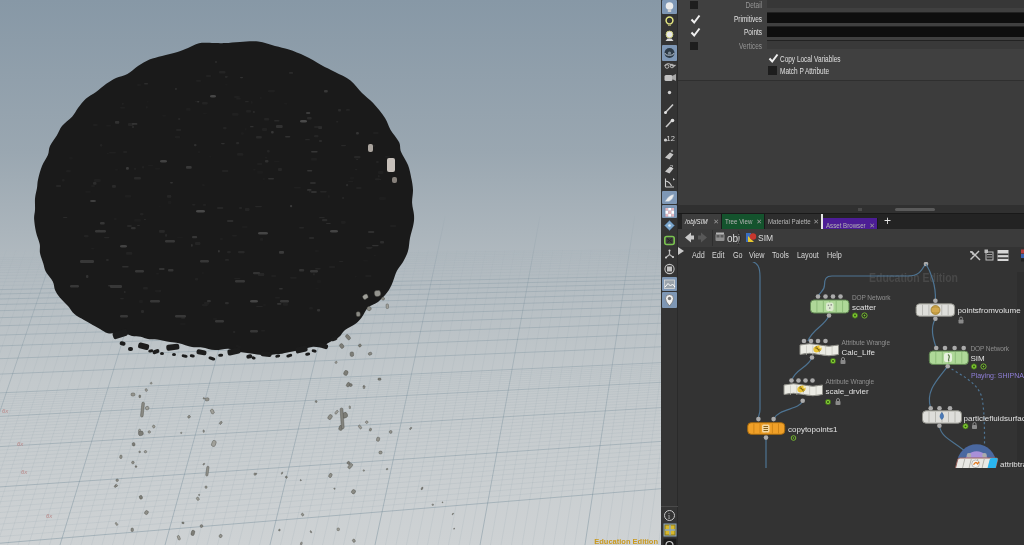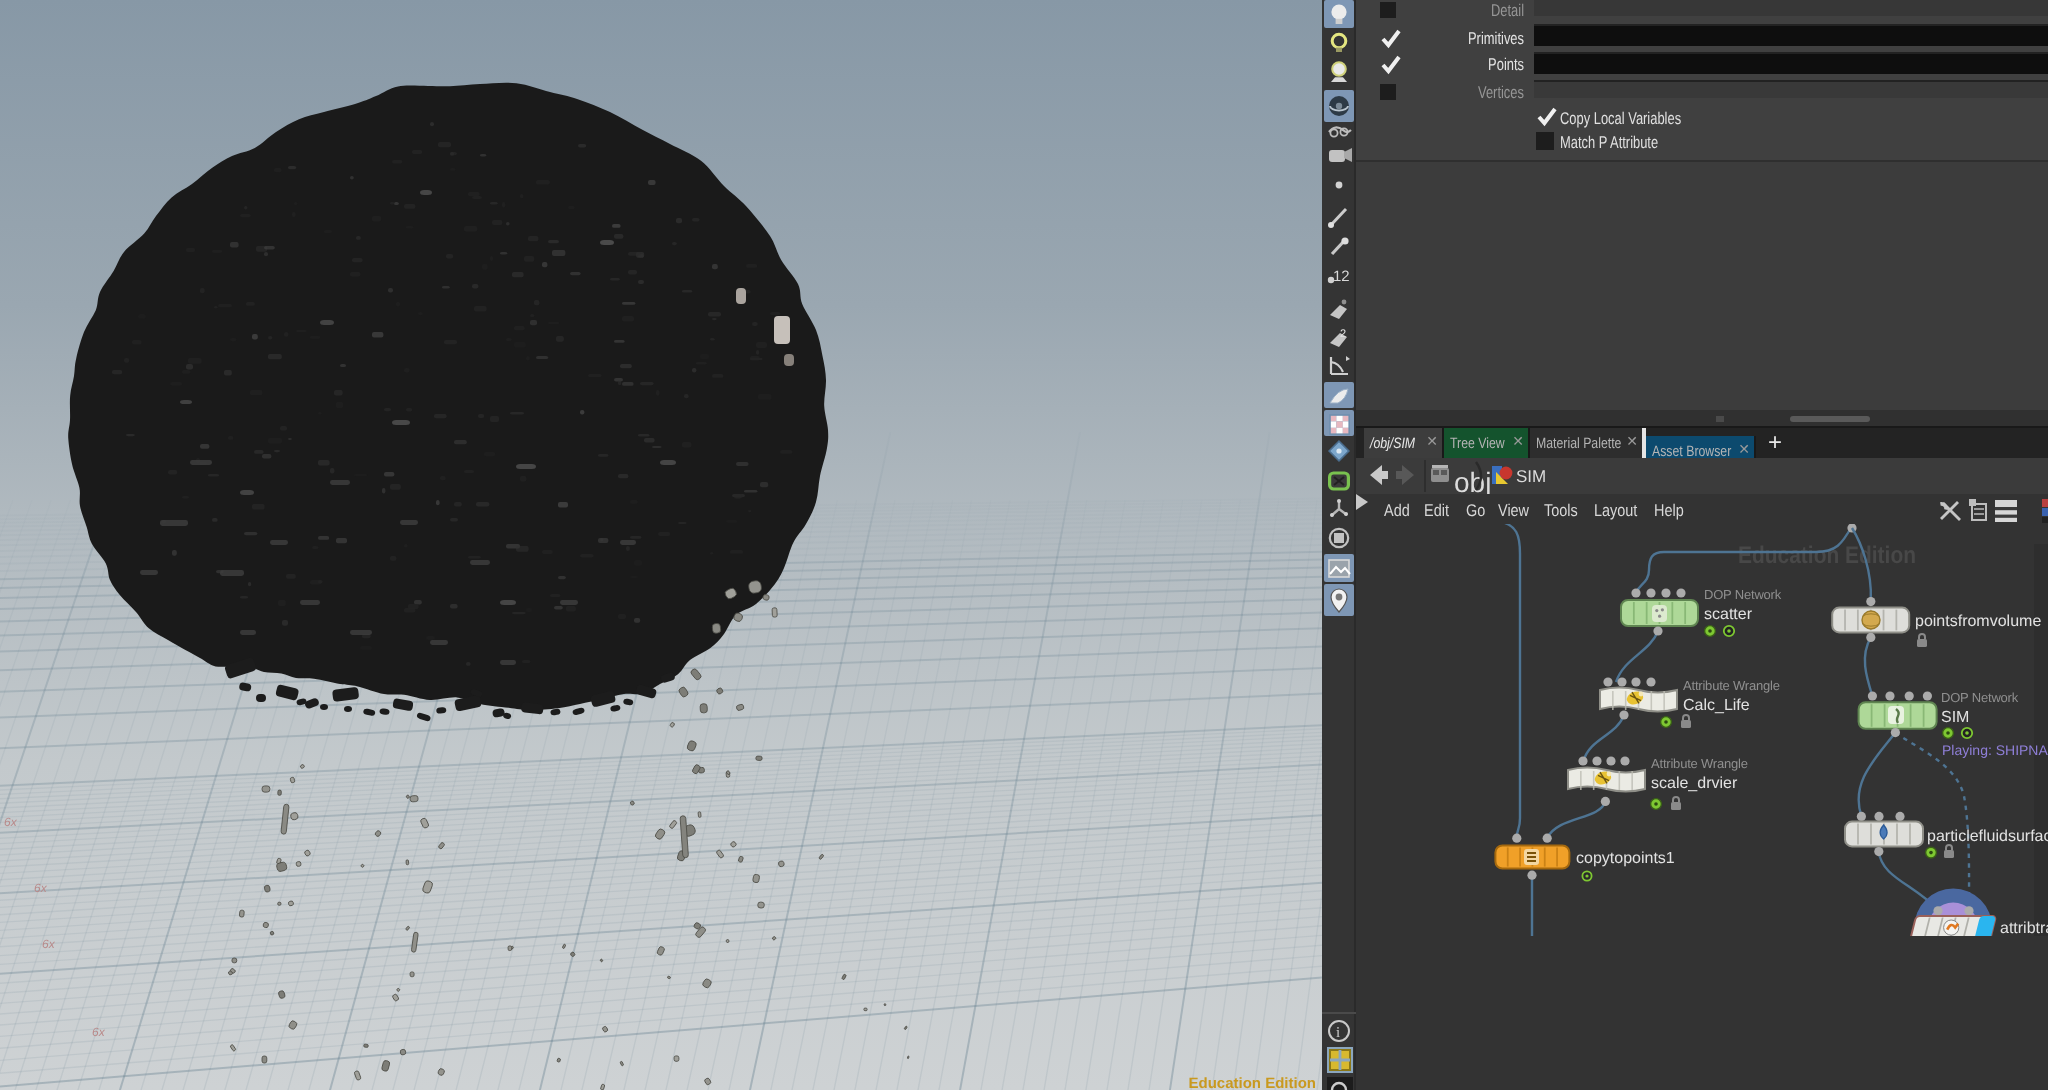--- a/index.html
+++ b/index.html
@@ -725,38 +725,38 @@
         <span style="position:absolute;right:2px;top:0;color:#9a9a9a;font-style:normal;font-size:7px">✕</span>
       </div>
       <div style="position:absolute;left:44px;top:214px;width:43px;height:15px;background:#14532d;border-right:1px solid #191919;line-height:15px;box-sizing:border-box">
         <span style="position:absolute;left:3px;top:0;font-size:7.5px;color:#b4b4b4;white-space:nowrap;transform:scaleX(0.82);transform-origin:0 50%">Tree View</span>
         <span style="position:absolute;right:2px;top:0;color:#9a9a9a;font-style:normal;font-size:7px">✕</span>
       </div>
       <div style="position:absolute;left:87px;top:214px;width:58px;height:15px;background:#2d2d2d;border-right:2px solid #e5e5e5;line-height:15px;box-sizing:border-box">
         <span style="position:absolute;left:3px;top:0;font-size:7.5px;color:#b4b4b4;white-space:nowrap;transform:scaleX(0.82);transform-origin:0 50%">Material Palette</span>
         <span style="position:absolute;right:2px;top:0;color:#9a9a9a;font-style:normal;font-size:7px">✕</span>
       </div>
-      <div style="position:absolute;left:145px;top:218px;width:55px;height:15px;background:#0c4a6e;border-right:1px solid #191919;line-height:15px;box-sizing:border-box">
+      <div style="position:absolute;left:145px;top:218px;width:55px;height:15px;background:#4c1d95;border-right:1px solid #191919;line-height:15px;box-sizing:border-box">
         <span style="position:absolute;left:3px;top:0;font-size:7.5px;color:#b4b4b4;white-space:nowrap;transform:scaleX(0.82);transform-origin:0 50%">Asset Browser</span>
         <span style="position:absolute;right:2px;top:0;color:#9a9a9a;font-style:normal;font-size:7px">✕</span>
       </div>
       <div style="position:absolute;left:202px;top:214px;width:15px;height:15px;color:#e8e8e8;font-size:12px;line-height:14px;text-align:center">+</div>
       <div style="position:absolute;left:0;top:229px;width:346px;height:18px;background:#3b3b3b"></div>
       <svg width="30" height="14" viewBox="0 0 30 14" style="position:absolute;left:6px;top:231px" xmlns="http://www.w3.org/2000/svg">
 <path d="M1,6.5 L7,1.5 L7,4.5 L10,4.5 L10,8.5 L7,8.5 L7,11.5 Z" fill="#c9c9c9"></path>
 <path d="M14,6.5 L20,1.5 L20,4.5 L23,4.5 L23,8.5 L20,8.5 L20,11.5 Z" fill="#585858" transform="scale(-1,1) translate(-37,0)"></path>
 </svg>
       <div style="position:absolute;left:34px;top:230px;width:1px;height:16px;background:#2e2e2e"></div>
       <svg width="10" height="10" viewBox="0 0 10 10" style="position:absolute;left:37px;top:232px">
         <rect x="0.5" y="2" width="9" height="7" rx="1" fill="#8f8f8f"></rect>
         <rect x="1.5" y="3" width="3" height="2.5" fill="#5a5a5a"></rect>
         <rect x="5.5" y="3" width="3" height="2.5" fill="#5a5a5a"></rect>
         <rect x="1" y="0.5" width="8" height="1.5" fill="#b5b5b5"></rect>
       </svg>
-      <div style="position:absolute;left:49px;top:233px;font-size:14px;color:#dcdcdc">obj</div>
+      <div style="position:absolute;left:49px;top:233px;font-size:10px;color:#dcdcdc">obj</div>
       <svg width="8" height="16" viewBox="0 0 8 16" style="position:absolute;left:59px;top:230px">
         <path d="M1,1 Q6,8 1,15" stroke="#2a2a2a" fill="none" stroke-width="1.2"></path>
       </svg>
       <svg width="12" height="11" viewBox="0 0 12 11" style="position:absolute;left:67px;top:232px">
         <path d="M1,1 L6,1 L6,10 L1,10 Z" fill="#3a6fbf"></path>
         <path d="M3,4 L9,10 L3,10 Z" fill="#e8c830"></path>
         <circle cx="8" cy="4.5" r="3.2" fill="#c8372e"></circle>
       </svg>
       <div style="position:absolute;left:80px;top:233px;font-size:8.5px;color:#dcdcdc">SIM</div>
       <div style="position:absolute;left:0;top:247px;width:346px;height:15px;background:#333333"></div>

